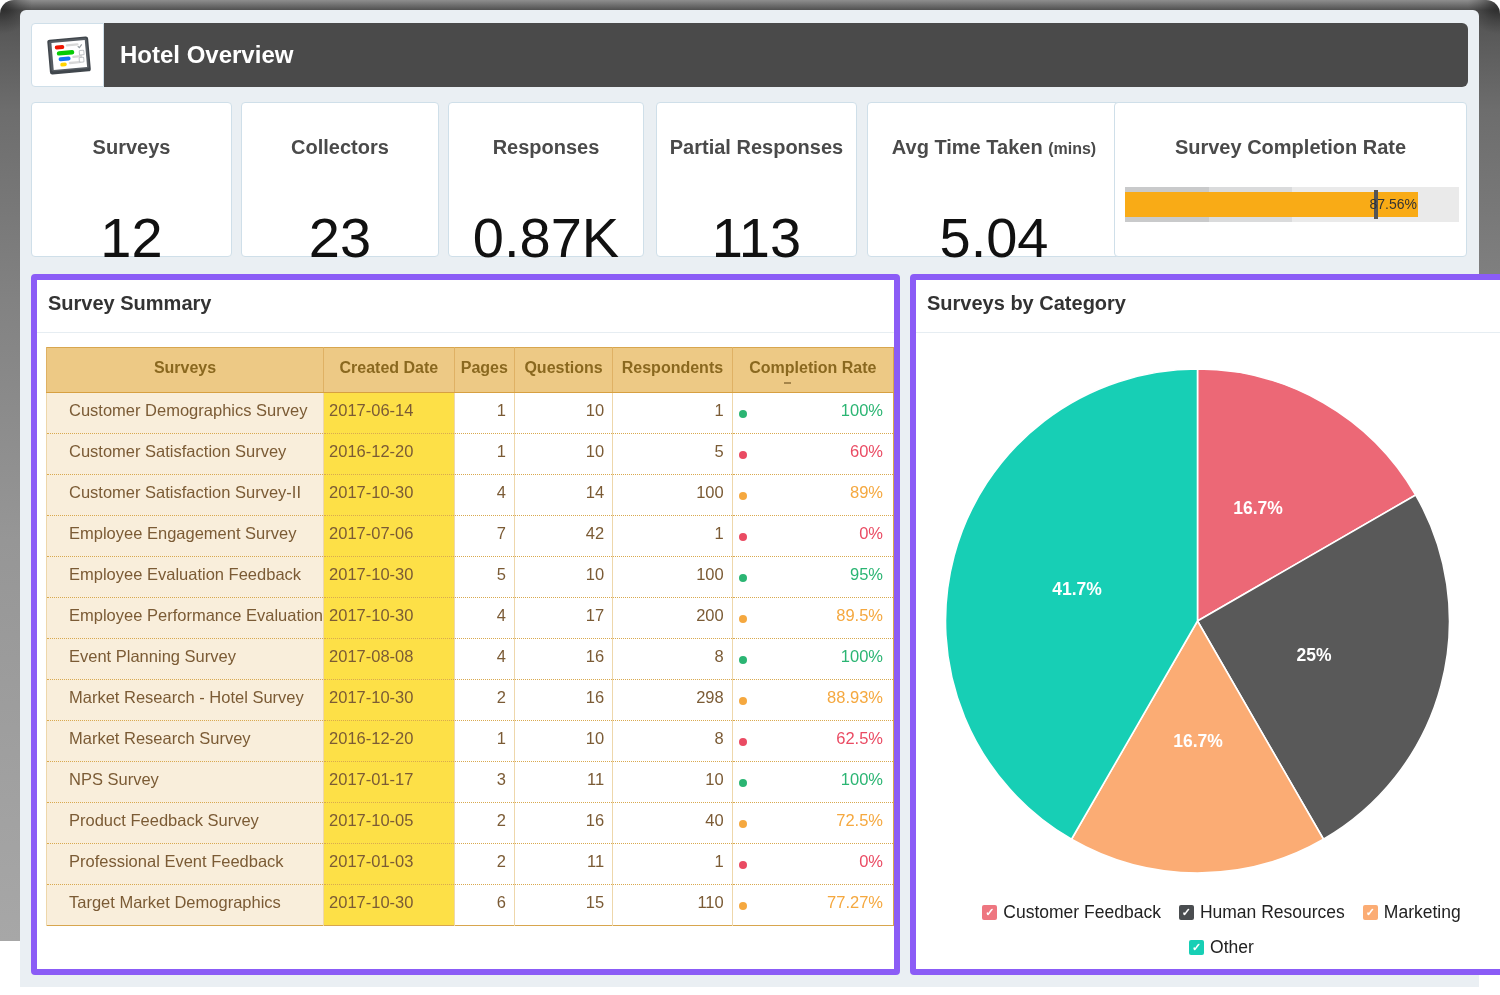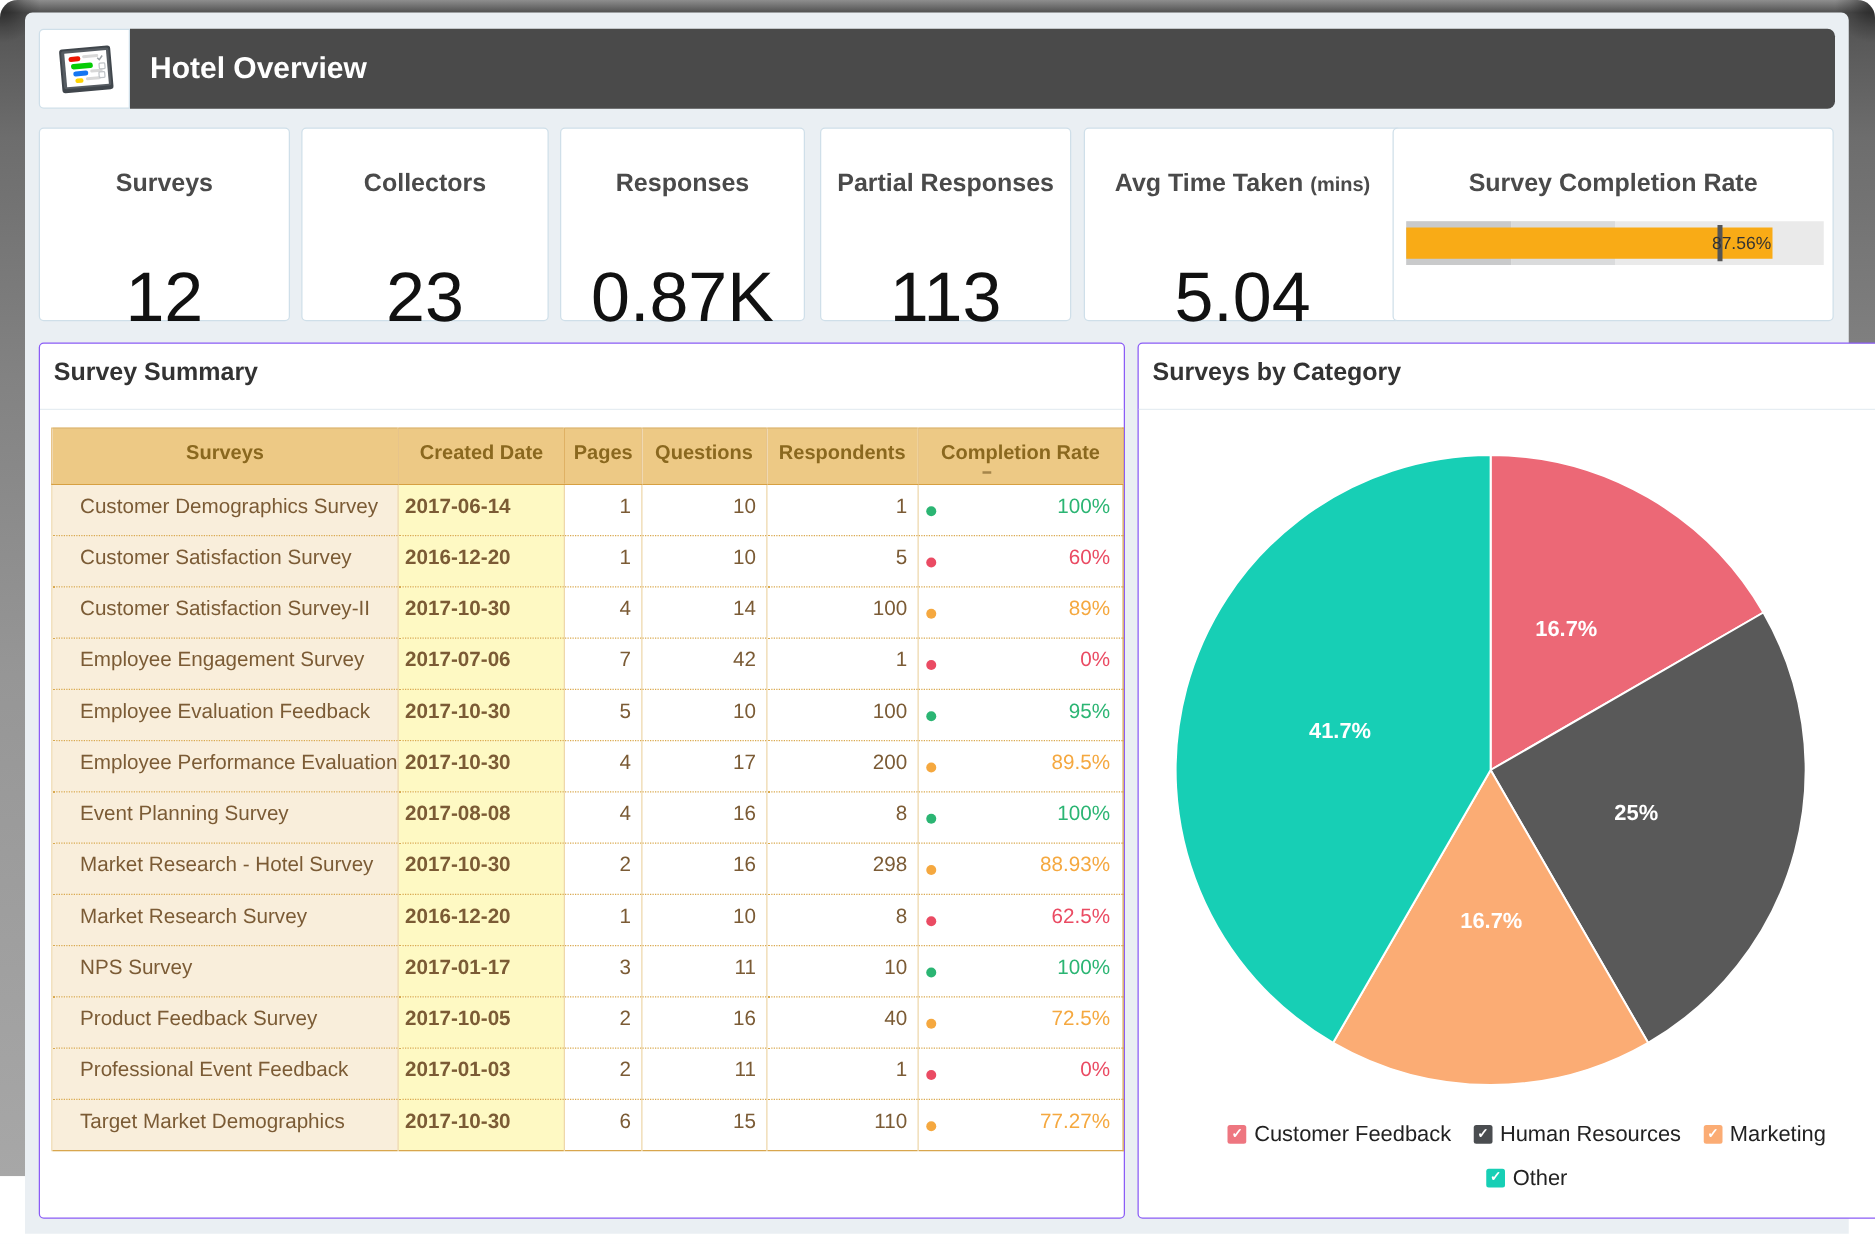--- a/index.html
+++ b/index.html
@@ -14,37 +14,37 @@
 
 .iconbox { position:absolute; left:31px; top:23px; width:73px; height:64px; background:#ffffff; border:1px solid #cfdfe9; border-radius:4px 0 0 4px; }
 .hdrbar { position:absolute; left:104px; top:23px; width:1364px; height:64px; background:#4a4a4a; border-radius:0 6px 6px 0; }
 .hdrtitle { position:absolute; left:120px; top:23px; height:64px; line-height:64px; color:#ffffff; font-size:24px; font-weight:bold; }
 
 .card { position:absolute; top:102px; height:155px; background:#ffffff; border:1px solid #cfdfe9; border-radius:4px; }
 .card .t { position:absolute; left:0; right:0; top:33px; text-align:center; font-size:20px; font-weight:bold; color:#4a4a4a; }
 .card .t .small { font-size:16px; }
 .card .v { position:absolute; left:0; right:0; top:66px; text-align:center; font-size:56px; color:#111111;margin-top:36px; }
 
-.bullet { position:absolute; left:10px; top:74px; width:334px; height:35px; background:#eaeaea; }
+.bullet { position:absolute; left:10px; top:84px; width:334px; height:35px; background:#eaeaea; }
 .bullet .b1 { position:absolute; left:0; top:0; width:83.5px; height:35px; background:#c9cacb; }
 .bullet .b2 { position:absolute; left:83.5px; top:0; width:83.5px; height:35px; background:#dadbdc; }
 .bullet .val { position:absolute; left:0; top:5px; width:293px; height:25px; background:#f9ab16; }
 .bullet .tick { position:absolute; left:249px; top:3px; width:4px; height:29px; background:#555555; }
 .bullet .lbl { position:absolute; left:0; top:0; width:292px; height:35px; line-height:35px; text-align:right; font-size:14px; color:#333333; }
 
-.panel { position:absolute; background:#ffffff; border:1px solid #8b5cf6; border-radius:4px; }
+.panel { position:absolute; background:#ffffff; border:6px solid #8b5cf6; border-radius:4px; }
 .panel .ptitle { position:absolute; left:11px; top:0; height:52px; line-height:47px; font-size:20px; font-weight:bold; color:#333333; }
 .panel .psep { position:absolute; left:0; top:52px; width:100%; height:1px; background:#e6edf2; }
 
 table.sum { position:absolute; left:9px; top:67px; border-collapse:collapse; table-layout:fixed; font-size:16.5px; white-space:nowrap; }
 table.sum th { position:relative; background:#edc985; color:#8a681f; font-weight:bold; font-size:16px; height:45px; padding-bottom:5px; text-align:center; border-left:1px solid #dfb164; border-bottom:1px solid #d7a041; }
 table.sum td { height:41px; padding-bottom:5px; border-left:1px solid #eed7ab; border-top:1px dotted #d9a94f; color:#7b5b35; }
 table.sum { border:1px solid #d8a64e; }
 td.c1 { background:#f9eedb; padding-left:22px; }
-td.c2 { background:#fef9c3; padding-left:5px;font-weight:bold; }
+td.c2 { background:#fde047; padding-left:5px; }
 td.num { text-align:right; padding-right:8px; color:#6d563a; }
 td.pct { text-align:right; padding-right:10px; position:relative; }
 td.pct .dot { position:absolute; left:6px; top:17px; width:8px; height:8px; border-radius:50%; }
 table.sum td.g { color:#2bb573; } table.sum td.r { color:#ea4b63; } table.sum td.o { color:#f5a83f; }
 .dg { background:#2bb573; } .dr { background:#ea4b63; } .do { background:#f5a83f; }
 
 .legrow { position:absolute; left:0; width:100%; display:flex; justify-content:center; gap:18px; font-size:17.5px; color:#222222; }
 .leg { display:flex; align-items:center; gap:6px; }
 .cb { width:15px; height:15px; border-radius:2px; color:#ffffff; font-size:11px; line-height:15px; text-align:center; font-weight:bold; }
 </style>

